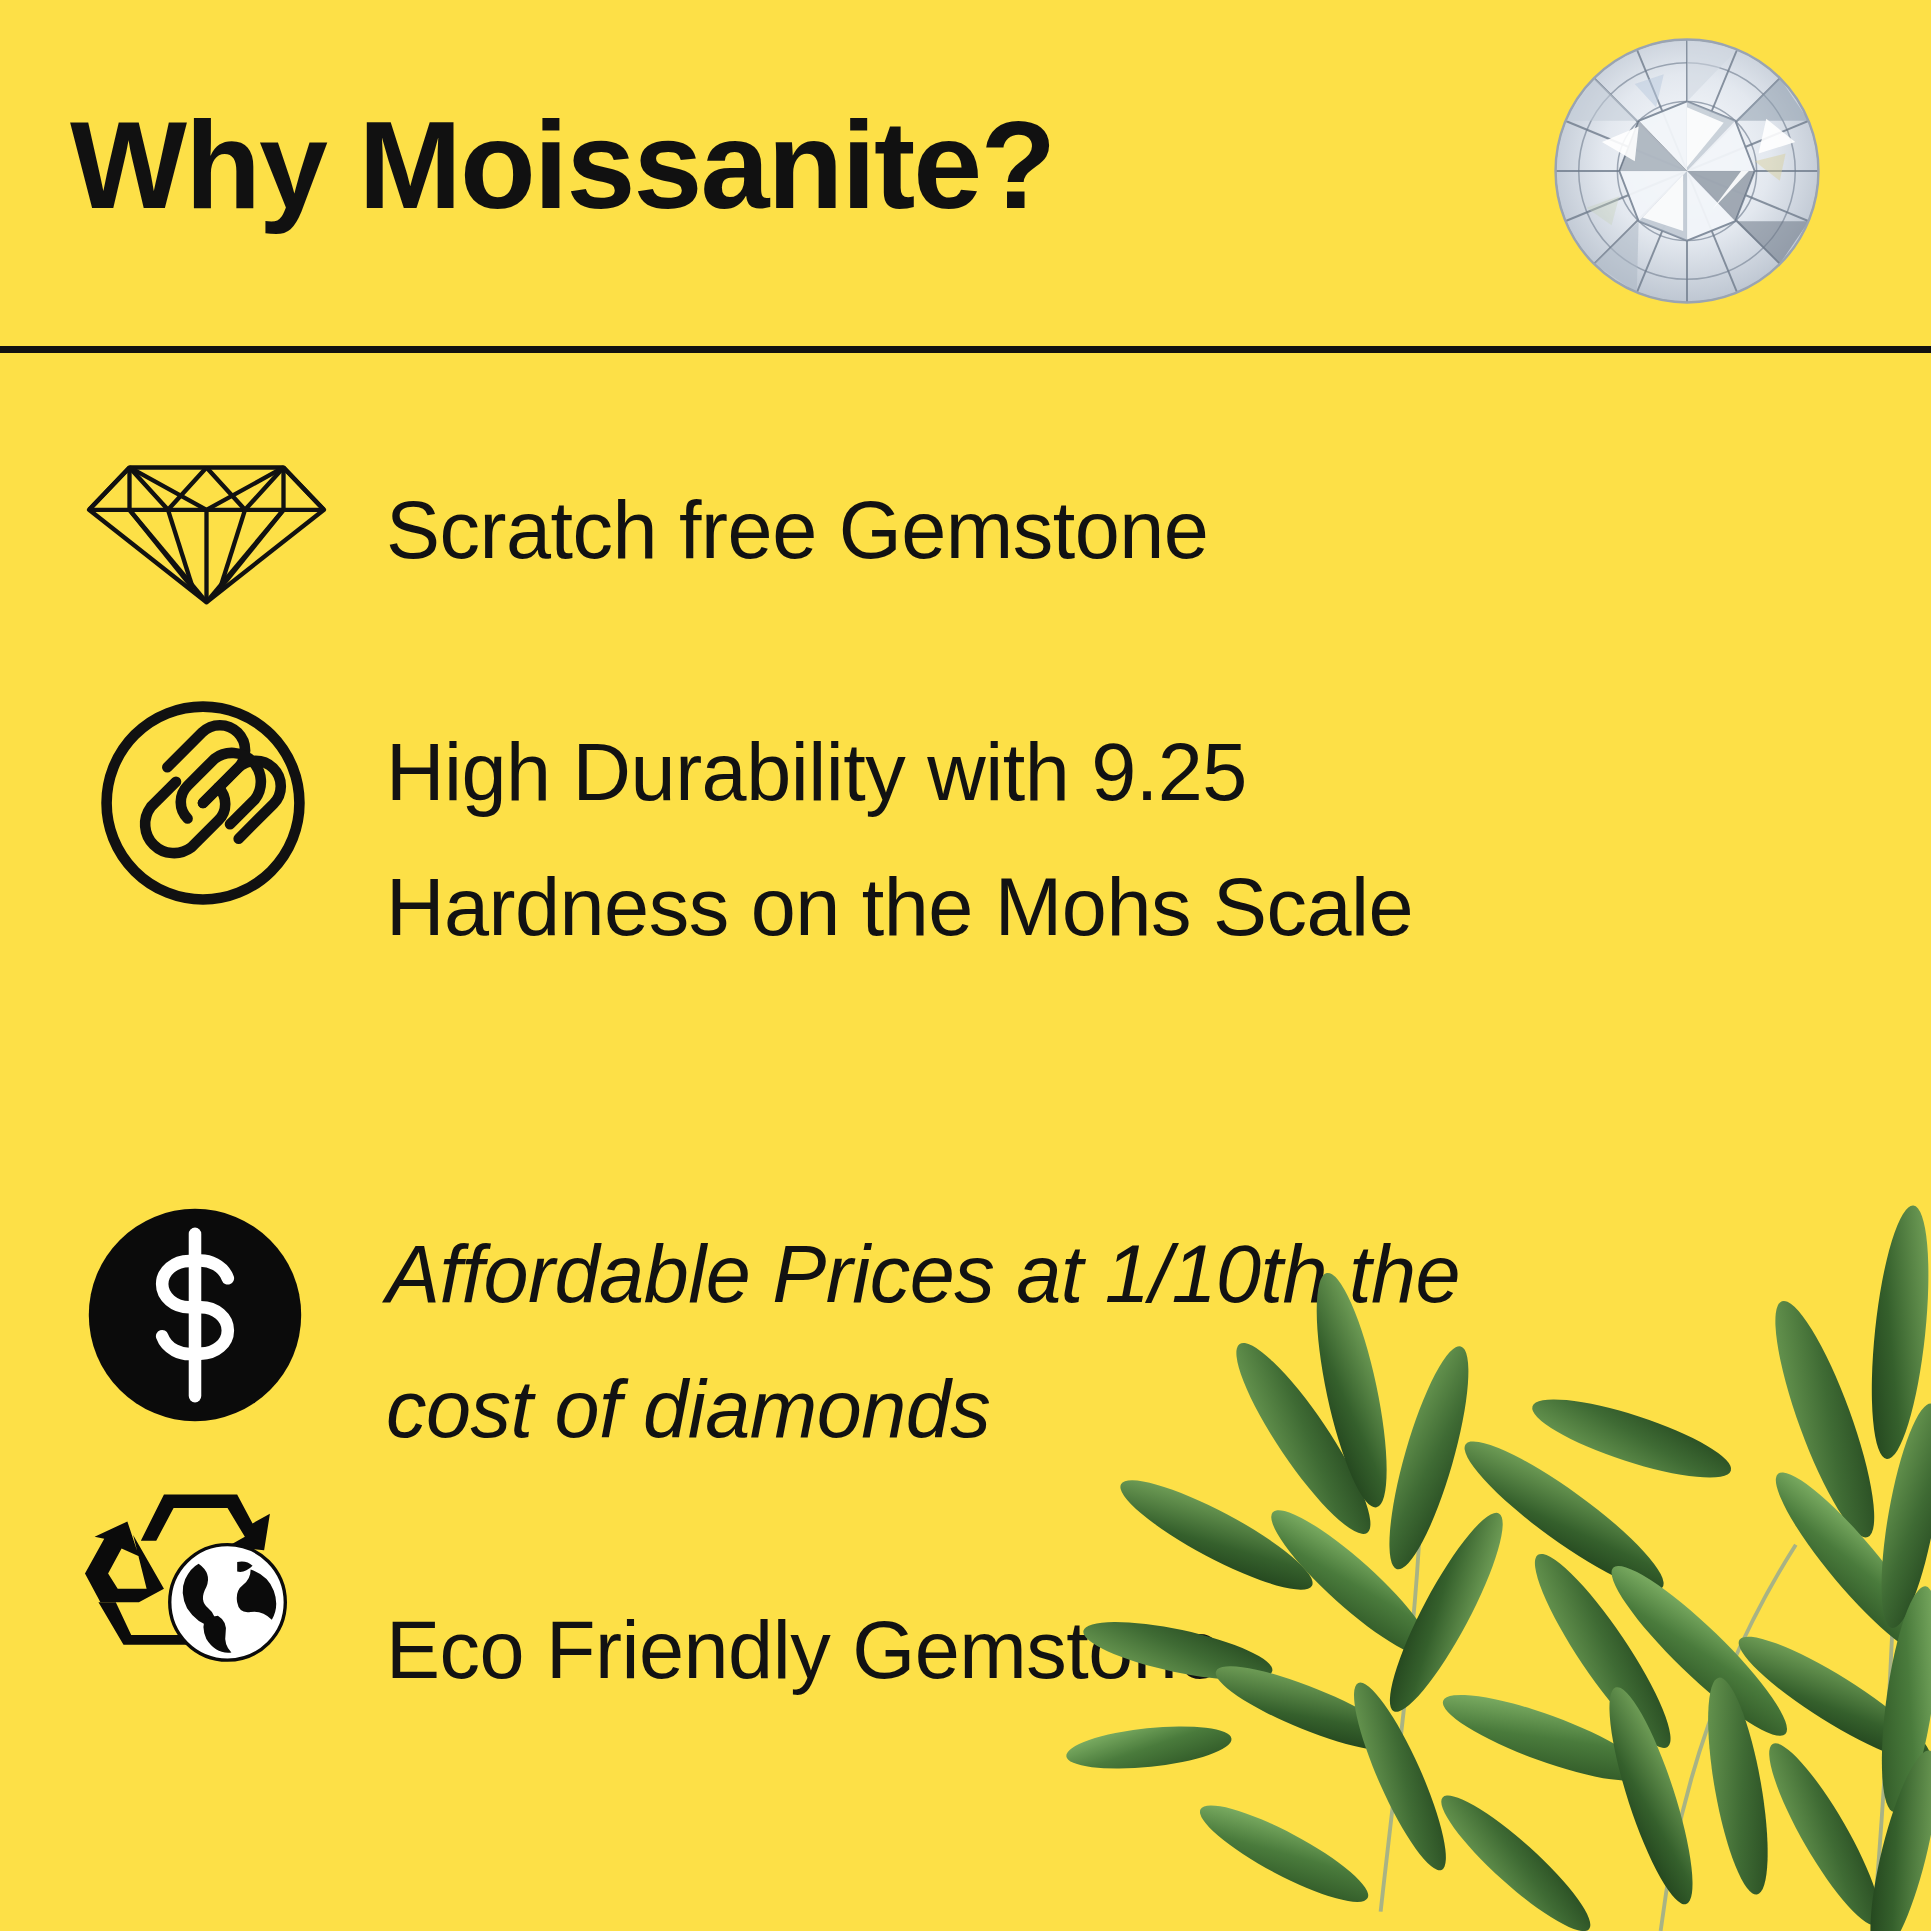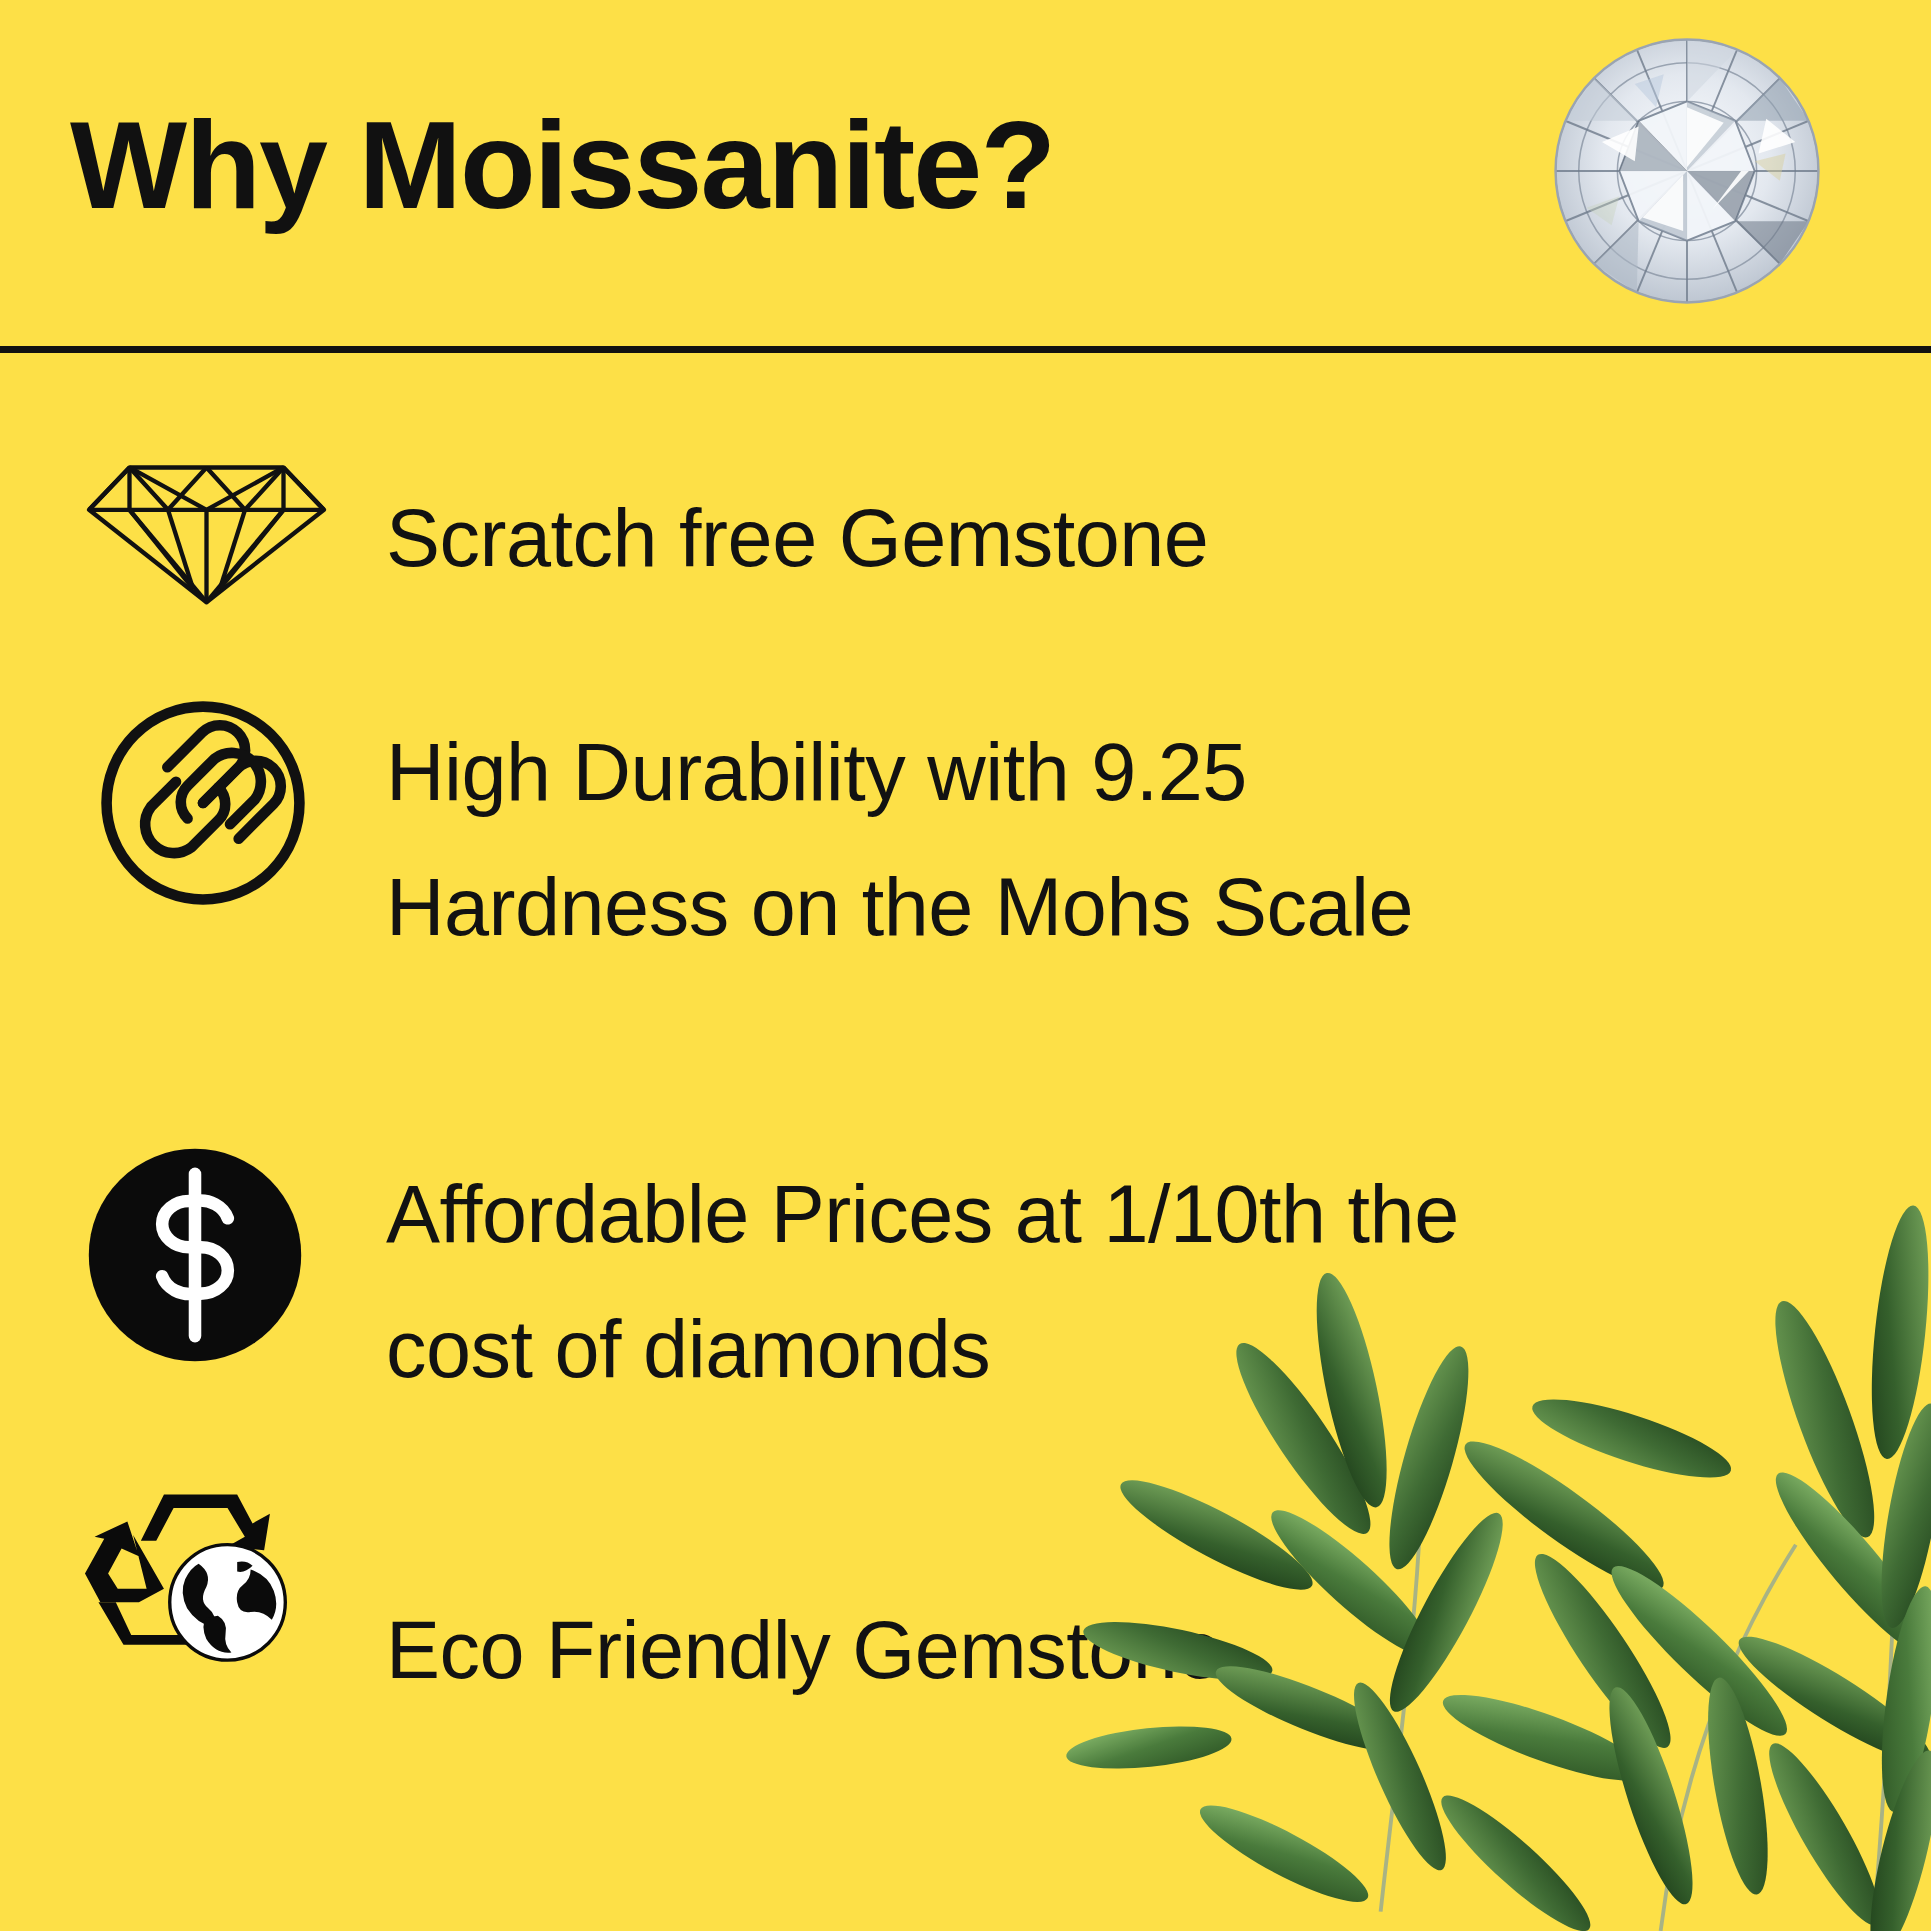--- a/index.html
+++ b/index.html
@@ -68,29 +68,29 @@
     font-size: 81px;
     font-weight: 500;
     color: #121212;
     line-height: 135px;
     letter-spacing: -0.5px;
     white-space: pre-line;
   }
 
   #row-1 { top: 415px;  height: 222px; }
   #row-2 { top: 676px;  height: 280px; padding-left: 42px; }
-  #row-3 { top: 1128px; height: 280px; }
+  #row-3 { top: 1188px; height: 280px; font-style: italic; }
   #row-4 { top: 1477px; height: 280px; }
 
   #icon-diamond { left: 77px;  top: 39px;  width: 259px; height: 154px; }
   #icon-link    { left: 95px;  top: 19.3px;  width: 216px; height: 216px; }
   #icon-dollar  { left: 83px;  top: 15.4px;  width: 224px; height: 224px; }
   #icon-recycle { left: 71px;  top: 3.9px;   width: 236px; height: 183px; }
 
-  #text-1 { top: 56px;  }
+  #text-1 { top: 48px;  }
   #text-2 { top: 29px;  }
   #text-3 { top: 19.3px;  }
   #text-4 { top: 106px; }
 
   
   #leaves {
     position: absolute;
     right: 0;
     bottom: 0;
     width: 869px;

